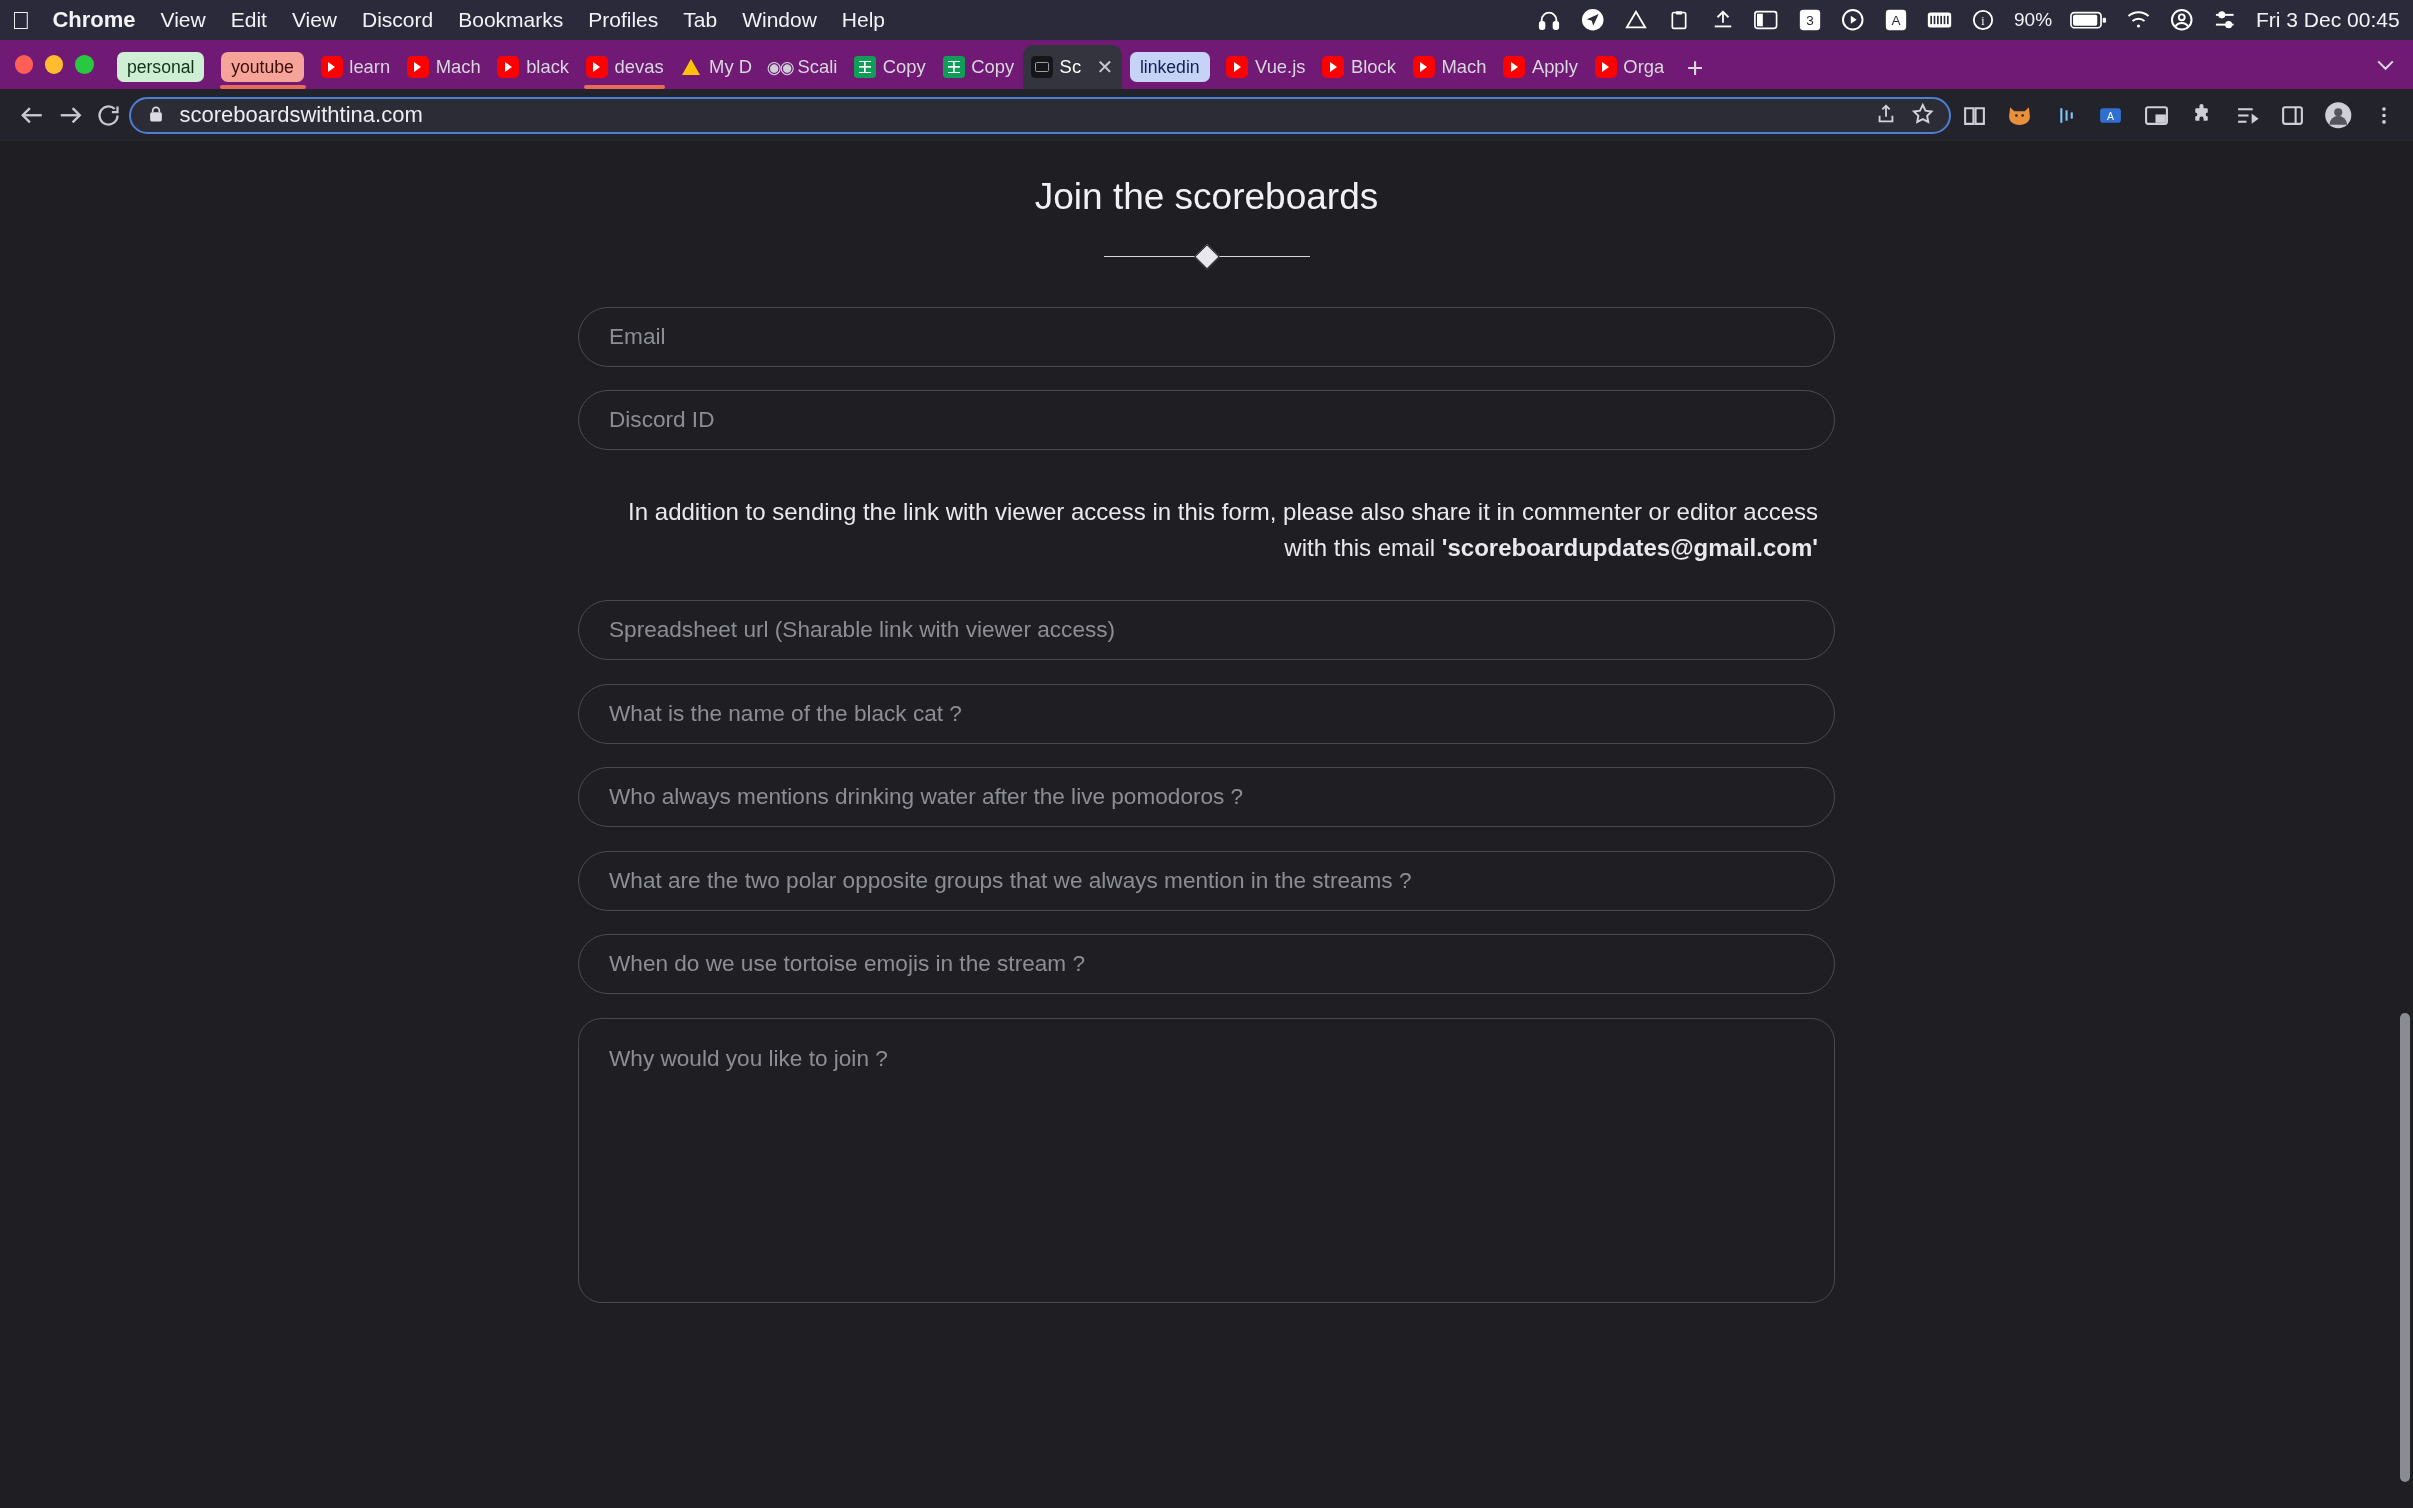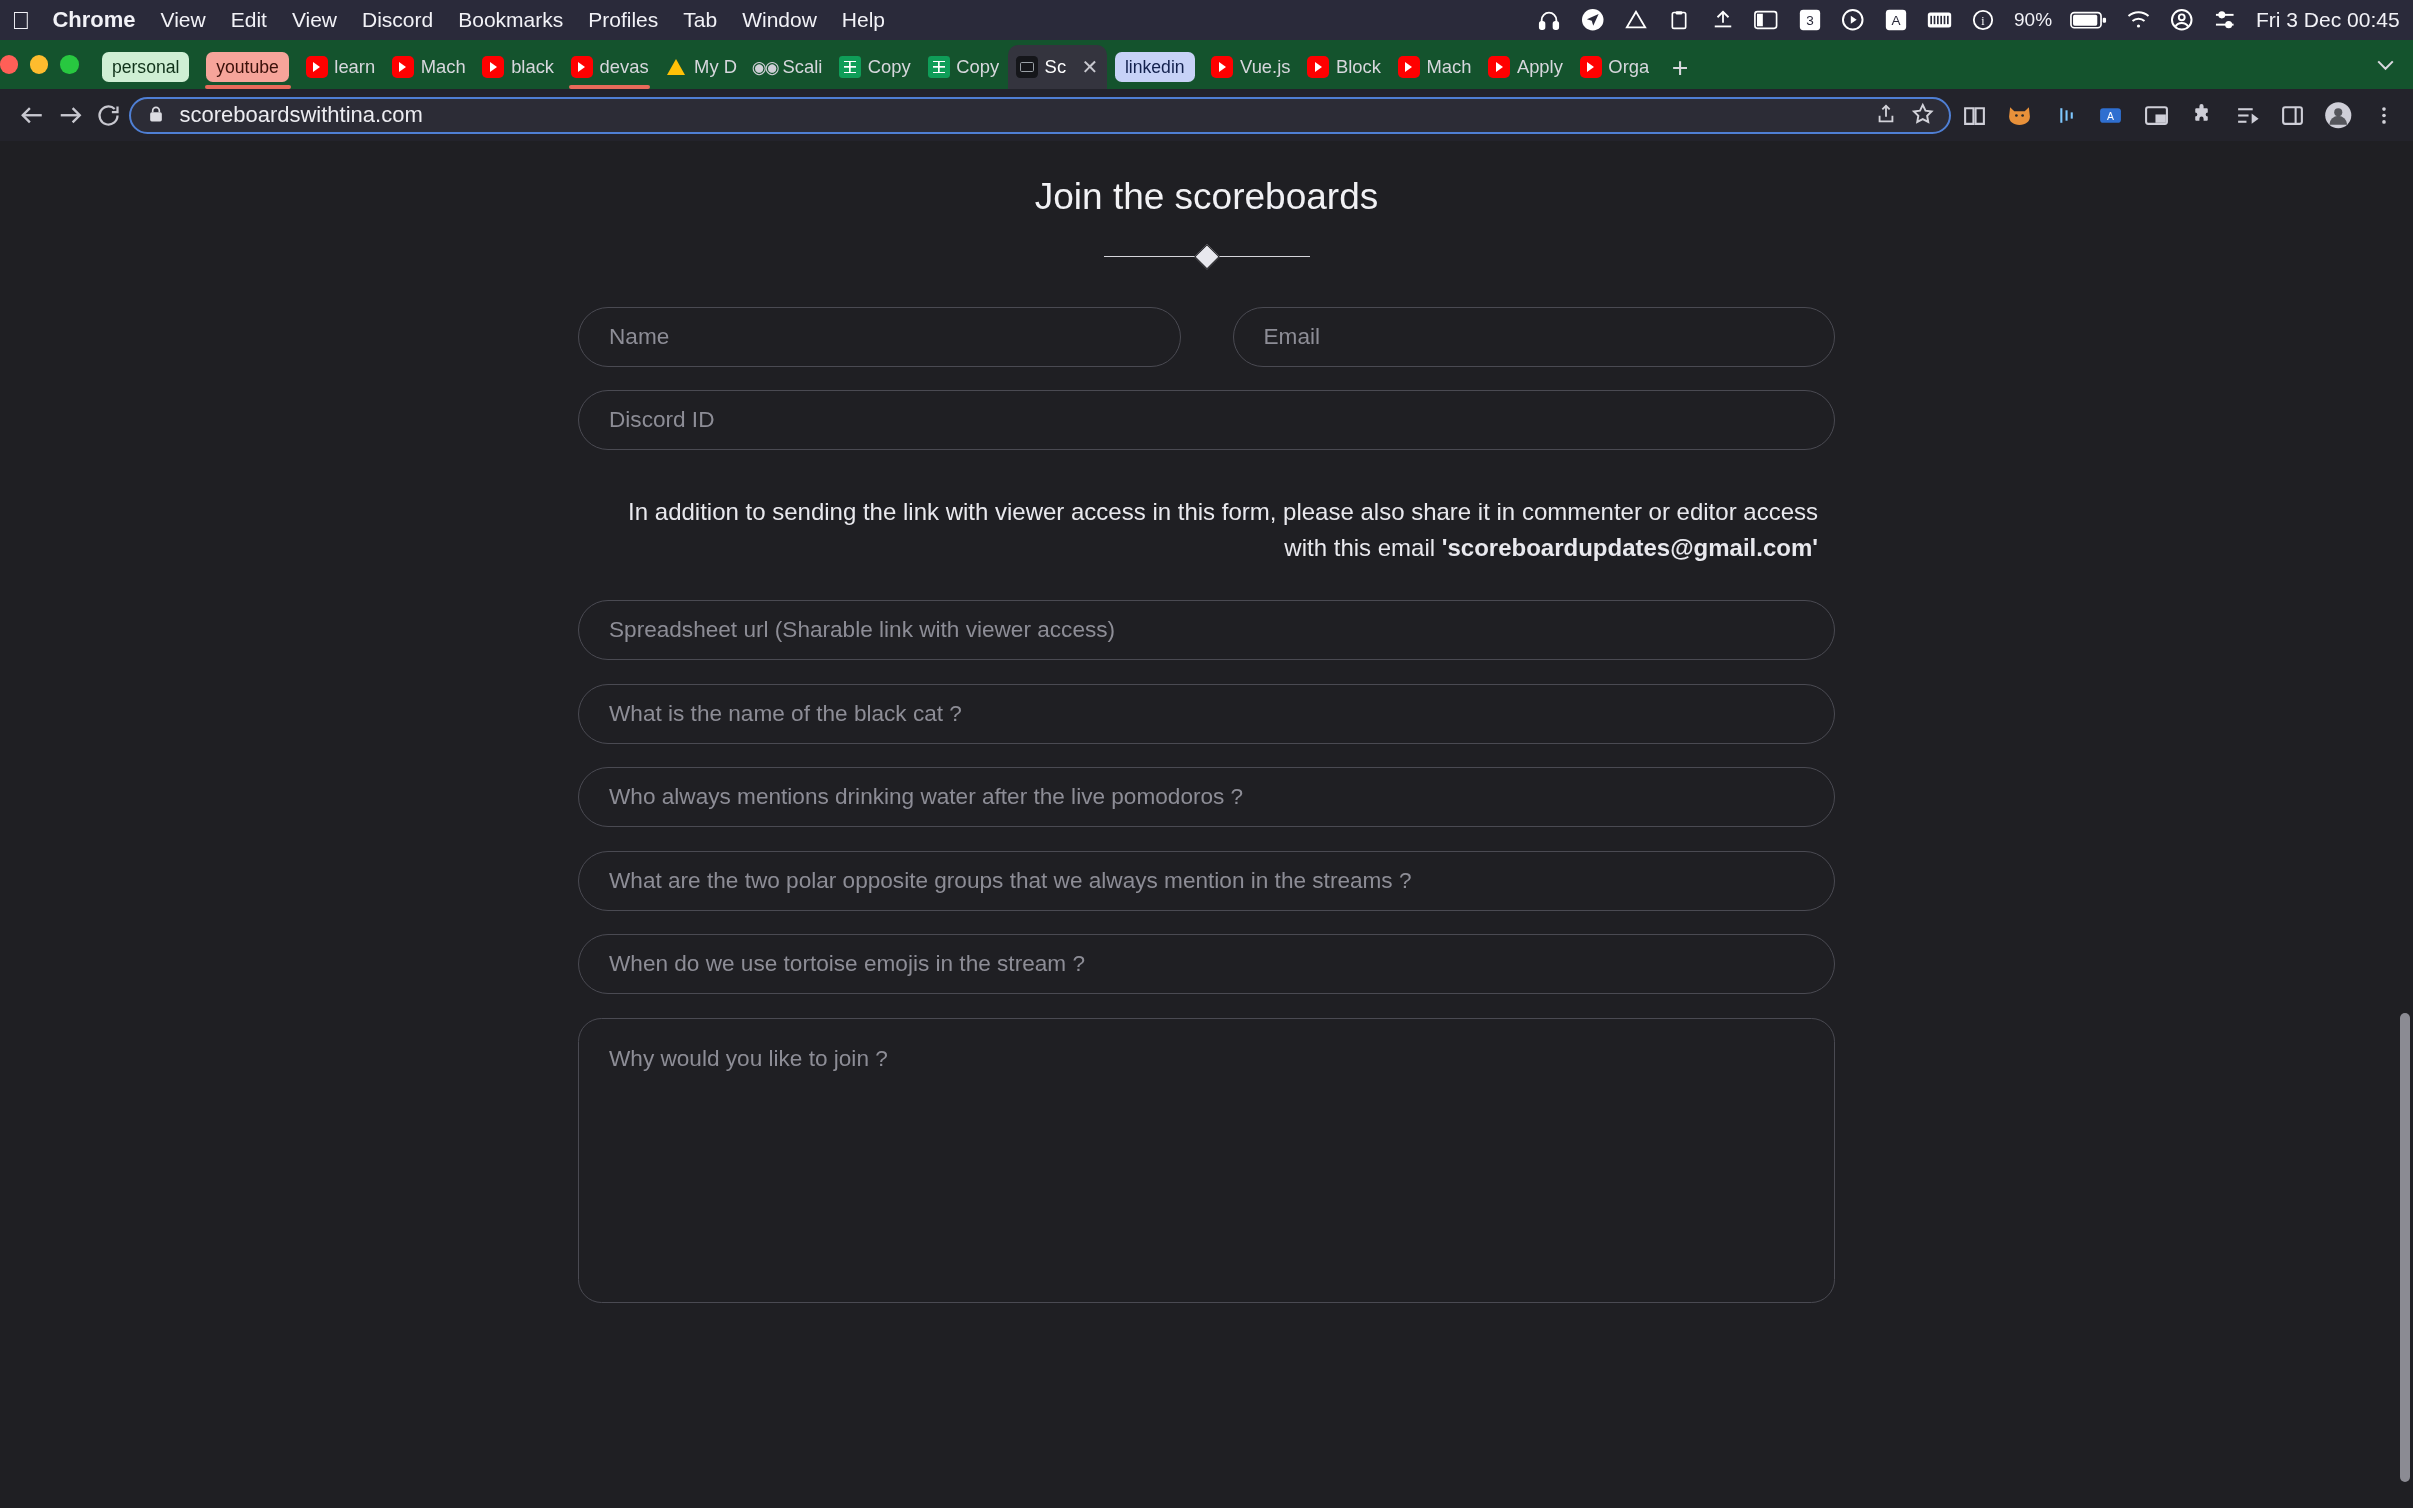--- a/index.html
+++ b/index.html
@@ -57,22 +57,23 @@
   .clock { font-size: 21px; white-space: nowrap; }
 
   
   .chrome {
     background: #23232b;
   }
   .tabstrip {
     height: 49px;
     display: flex;
     align-items: flex-end;
+    padding-left: 15px;
     position: relative;
-    background: #14532d;
+    background: #701a75;
   }
   .traffic {
     display: flex;
     align-items: center;
     gap: 11.7px;
     height: 49px;
     padding-right: 15px;
   }
   .dot { width: 18.4px; height: 18.4px; border-radius: 50%; }
   .dot.r { background: #ff5f57; }
@@ -660,23 +661,20 @@
       <h1 class="form-title">Join the scoreboards</h1>
 
       <div class="divider">
         <span class="line"></span>
         <span class="diamond"></span>
       </div>
 
       <div class="form">
         <div class="row">
           <div class="field-wrap">
-            <input class="field" type="text" placeholder="Name" style="">
-          </div>
-          <div class="field-wrap">
             <input class="field" type="text" placeholder="Email" style="">
           </div>
         </div>
 
         <div class="mt28">
           <input class="field" type="text" placeholder="Discord ID" style="">
         </div>
 
         <div class="note">
           <span>In addition to sending the link with viewer access in this form, please also share it in commenter or editor access with this email </span><b>'scoreboardupdates@gmail.com'</b>

